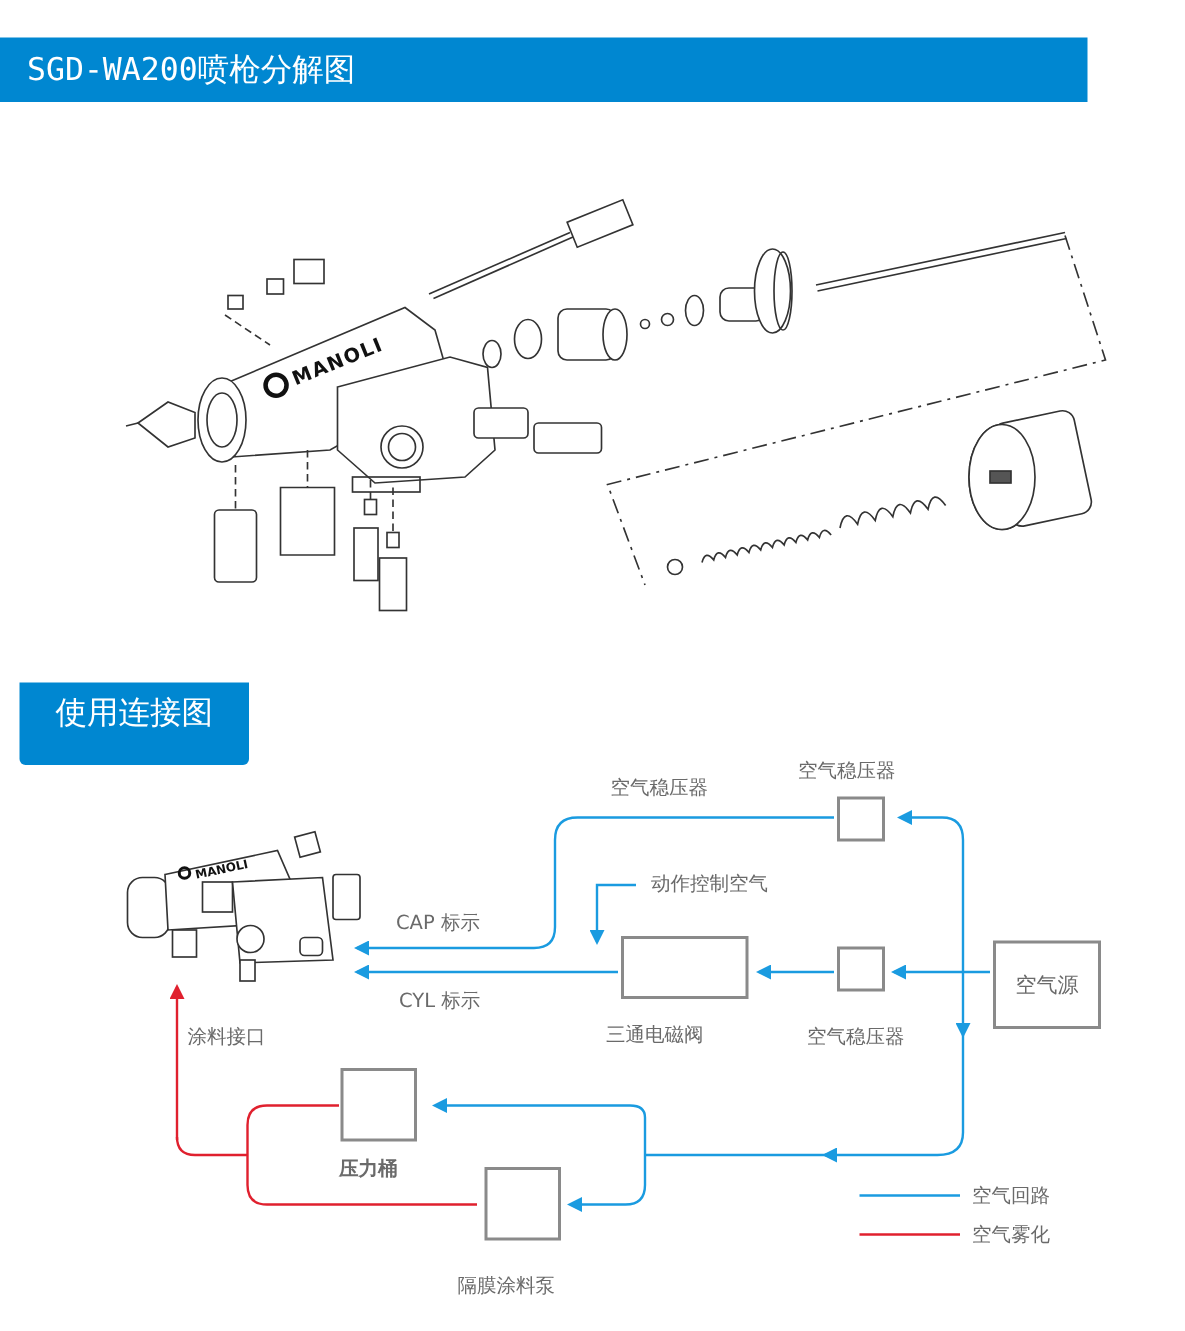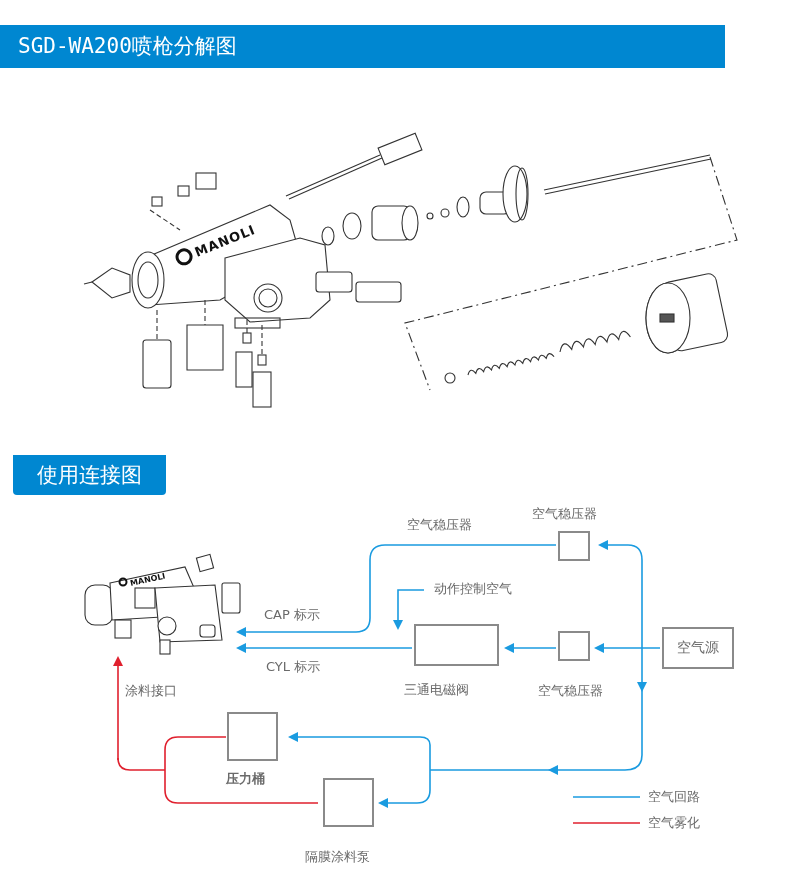--- a/index.html
+++ b/index.html
@@ -5,21 +5,21 @@
   * { margin:0; padding:0; box-sizing:border-box; }
   html, body { width:790px; height:887px; background:#ffffff; overflow:hidden; }
   body { position:relative; font-family:"DejaVu Sans", "Liberation Sans", sans-serif; }
   .title-bar {
     position:absolute; left:0; top:25px; width:725px; height:43px;
     background:#0087d1; color:#fff;
     font-family:"DejaVu Sans Mono", "Liberation Mono", monospace;
     font-size:21px; line-height:43px; padding-left:18px; letter-spacing:0;
   }
   .section-tab {
-    position:absolute; left:13px; top:455px; width:153px; height:40px;
+    position:absolute; left:13px; top:455px; width:153px; height:55px;
     background:#0087d1; color:#fff; border-radius:0 0 4px 4px;
     font-size:21px; line-height:40px; text-align:center;
   }
   svg.layer { position:absolute; left:0; top:0; }
   .lbl { position:absolute; font-size:13px; color:#6a6a6a; white-space:nowrap; }
   .box { position:absolute; border:2px solid #8a8a8a; background:#fff; }
   .box-text { display:flex; align-items:center; justify-content:center; font-size:14px; color:#6a6a6a; }
 </style>
 </head>
 <body>
@@ -149,21 +149,21 @@
     <path d="M118,758 Q118,770 130,770 L165,770"></path>
     <path d="M118,760 L118,658" marker-end="url(#ar)"></path>
     <path d="M226,737 L178,737 Q165,737 165,750 L165,790 Q165,803 178,803 L318,803"></path>
     <path d="M573,823 L640,823"></path>
   </g>
 </svg>
 
 <div class="box" style="left:558px;top:531px;width:32px;height:30px;"></div>
 <div class="box" style="left:414px;top:624px;width:85px;height:42px;"></div>
 <div class="box" style="left:558px;top:631px;width:32px;height:30px;"></div>
-<div class="box box-text" style="left:662px;top:627px;width:72px;height:42px;">空气源</div>
+<div class="box box-text" style="left:662px;top:627px;width:72px;height:59px;">空气源</div>
 <div class="box" style="left:227px;top:712px;width:51px;height:49px;"></div>
 <div class="box" style="left:323px;top:778px;width:51px;height:49px;"></div>
 
 <div class="lbl" style="left:407px;top:516px;">空气稳压器</div>
 <div class="lbl" style="left:532px;top:505px;">空气稳压器</div>
 <div class="lbl" style="left:434px;top:580px;">动作控制空气</div>
 <div class="lbl" style="left:264px;top:606px;">CAP 标示</div>
 <div class="lbl" style="left:266px;top:658px;">CYL 标示</div>
 <div class="lbl" style="left:404px;top:681px;text-align:center;">三通电磁阀</div>
 <div class="lbl" style="left:538px;top:682px;">空气稳压器</div>

